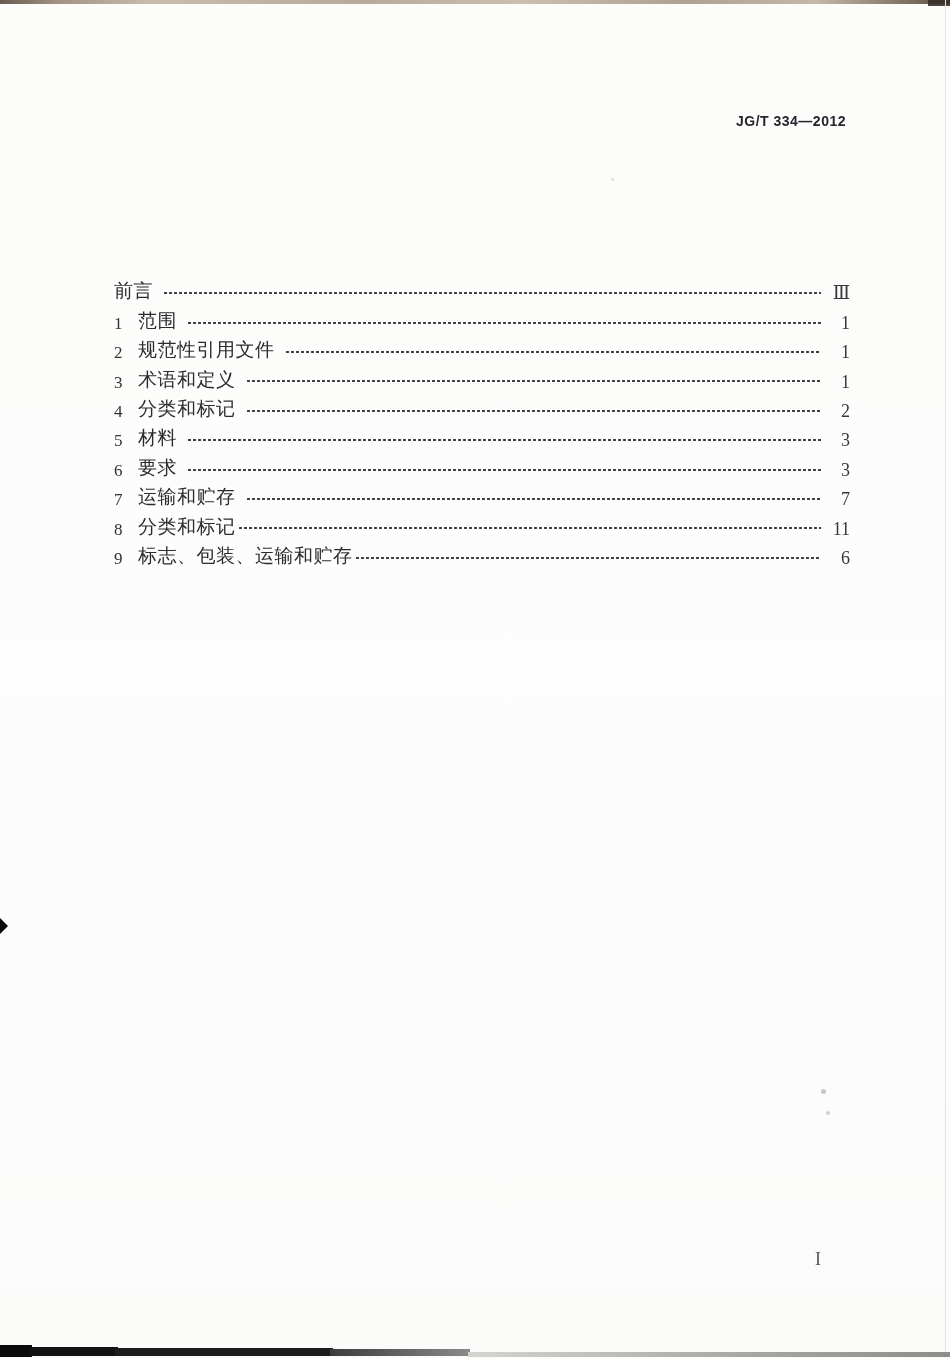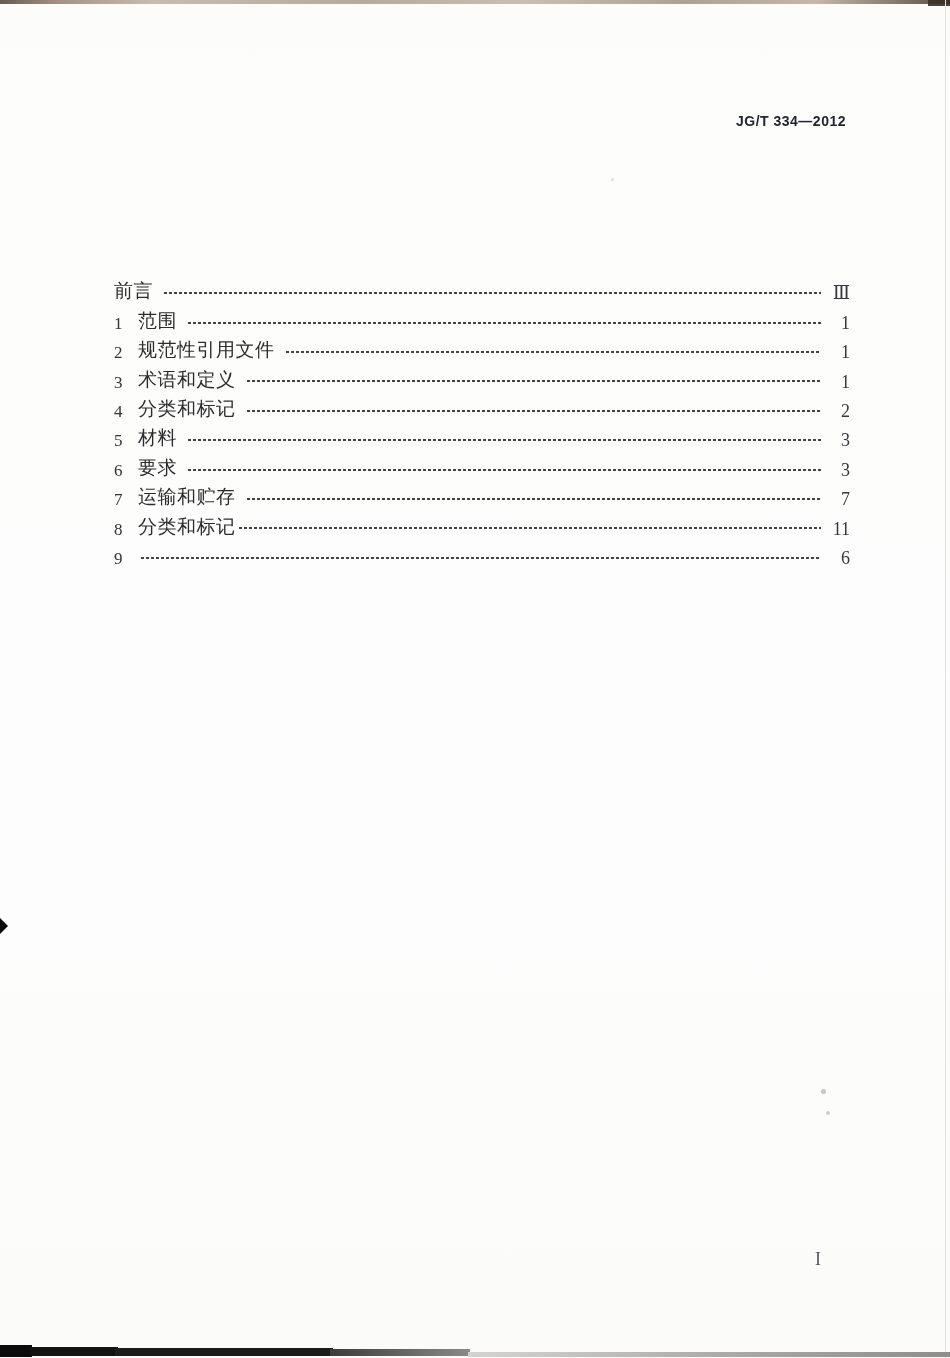--- a/index.html
+++ b/index.html
@@ -170,20 +170,21 @@
 
     <div class="toc-row">
       <span class="toc-num">8</span>
       <span class="toc-label">分类和标记</span>
       <span class="toc-leader"></span>
       <span class="toc-page">11</span>
     </div>
 
     <div class="toc-row">
       <span class="toc-num">9</span>
+      <span class="toc-label">标志、包装、运输和贮存</span>
       <span class="toc-leader"></span>
       <span class="toc-page">6</span>
     </div>
   </div>
 
   <div class="footer-page-num">I</div>
 
   <div class="speck speck-1"></div>
   <div class="speck speck-2"></div>
   <div class="speck speck-3"></div>

